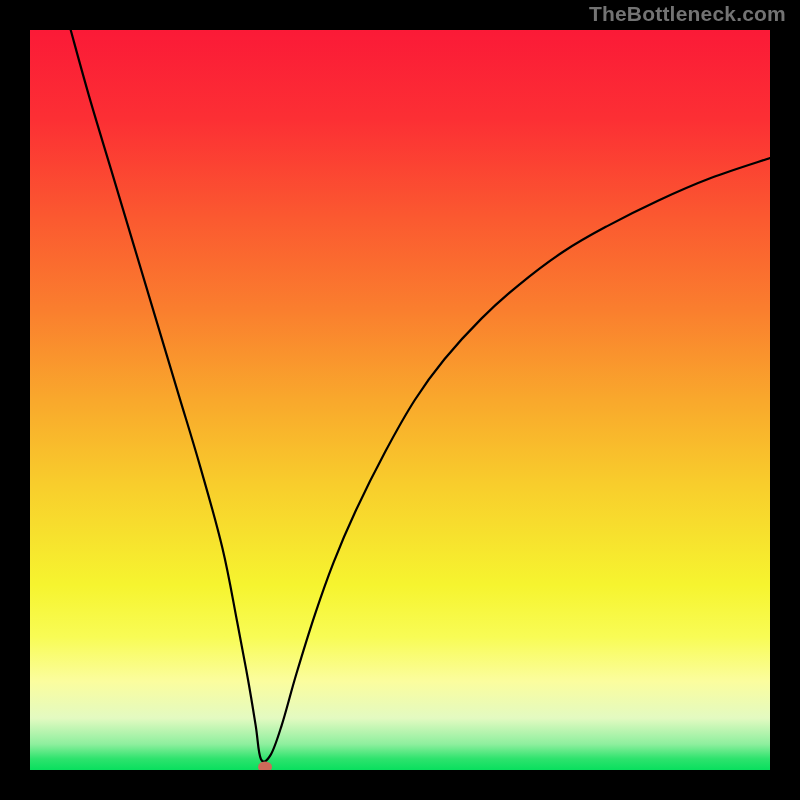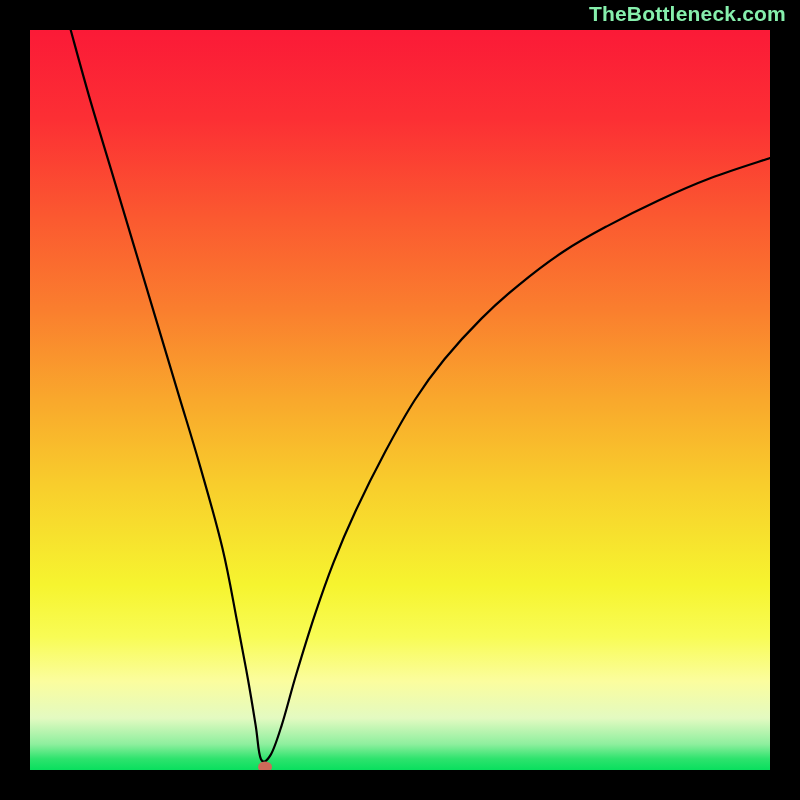--- a/index.html
+++ b/index.html
@@ -14,21 +14,21 @@
   .frame {
     position: relative;
     width: 800px;
     height: 800px;
     background: #000;
   }
   .watermark {
     position: absolute;
     top: 2px;
     right: 14px;
-    color: #86efac;
+    color: #737373;
     font-size: 21px;
     font-weight: 600;
     letter-spacing: 0.2px;
     z-index: 10;
   }
   .plot-area {
     position: absolute;
     left: 30px;
     top: 30px;
     width: 740px;

